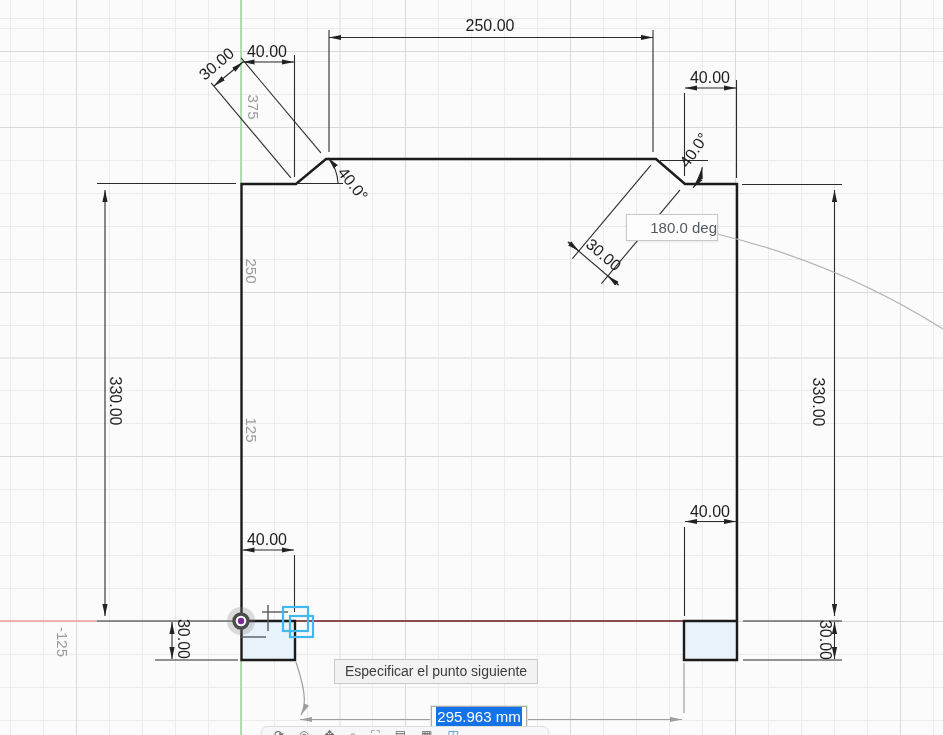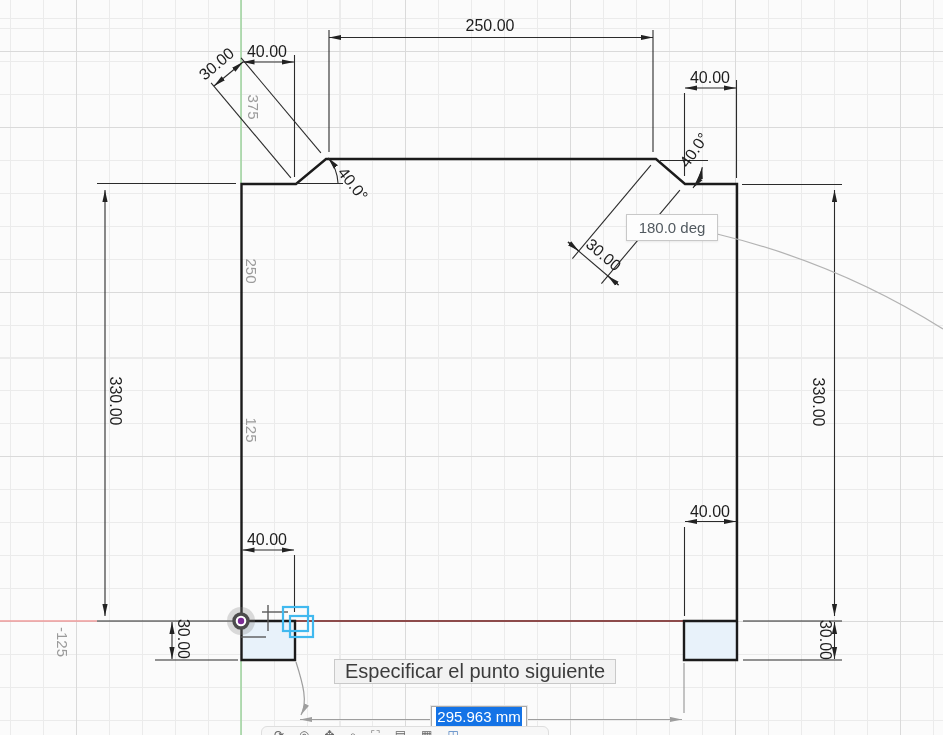--- a/index.html
+++ b/index.html
@@ -18,25 +18,25 @@
   .dim-line{stroke:#2b2b2b;stroke-width:1.1;fill:none;}
   .shape{stroke:#1b1b1b;stroke-width:2.4;fill:none;stroke-linecap:square;}
   .dim-text{font-size:16px;fill:#1d1d1d;}
   .grid-label{font-size:15px;fill:#9b9b9b;}
   .tick{stroke:#5a5a5a;stroke-width:1.4;}
   .preview{stroke:#9e9e9e;stroke-width:1.2;fill:none;}
   .overlay{position:absolute;box-sizing:border-box;}
   .angle-box{
     left:626px;top:214px;width:92px;height:27px;background:#fdfdfd;
     border:1px solid #c8c8c8;color:#525a60;font-size:15px;line-height:25px;
-    text-align:center;box-shadow:0 1px 2px rgba(0,0,0,0.08);
+    text-align:right;box-shadow:0 1px 2px rgba(0,0,0,0.08);
   }
   .tooltip{
     left:334px;top:659px;height:25px;background:#f2f2f2;border:1px solid #c9c9c9;
-    color:#3c3c3c;font-size:20px;line-height:23px;padding:0 10px;white-space:nowrap;
+    color:#3c3c3c;font-size:14px;line-height:23px;padding:0 10px;white-space:nowrap;
   }
   .input-box{
     left:431px;top:706px;width:96px;height:23px;background:#ffffff;
     border:1px solid #a9a9a9;display:flex;align-items:center;padding:0 3px;
     box-shadow:0 0 0 1px #e6e6e6;
     flex-direction:column;
   }
   .input-box .sel{background:#1473e6;color:#ffffff;font-size:15px;line-height:19px;padding:0 1px;white-space:nowrap;}
   .caret{width:2px;height:17px;background:#ff9933;margin-left:1px;}
   .toolbar{

